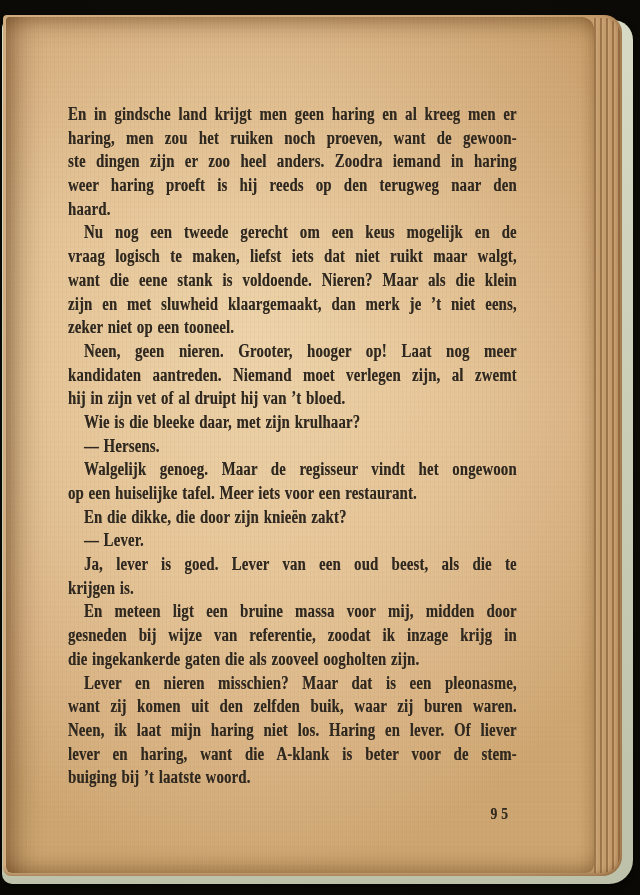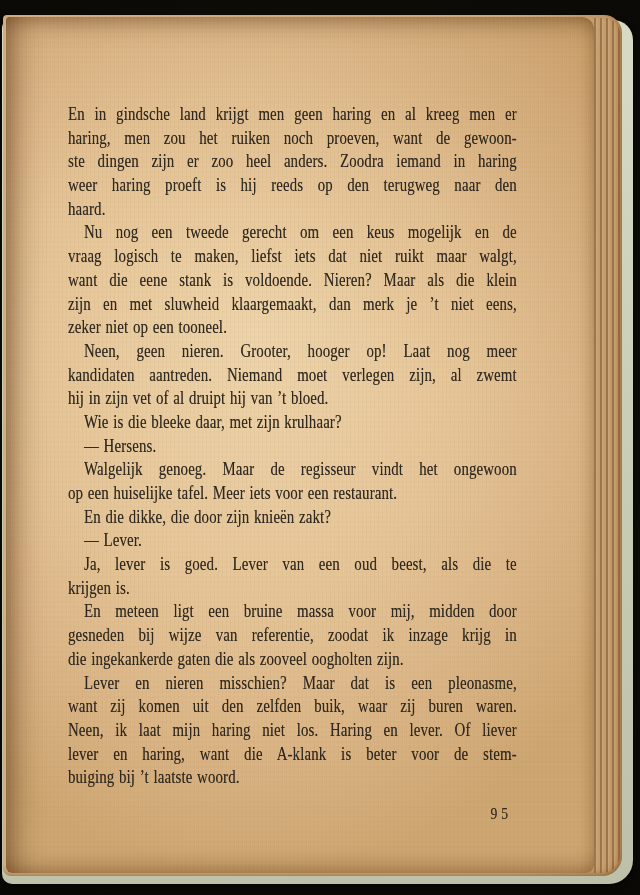--- a/index.html
+++ b/index.html
@@ -61,20 +61,21 @@
     height: 856px;
     border-radius: 3px 12px 8px 6px;
     background:
       linear-gradient(200deg, rgba(175,125,70,.20) 0%, rgba(175,125,70,0) 38%),
       radial-gradient(ellipse 75% 62% at 42% 38%, #eed4ab 0%, #e5c598 48%, #d9b384 78%, #cda671 100%);
     box-shadow:
       inset 22px 0 30px -16px rgba(80,45,15,.60),
       inset 0 18px 24px -15px rgba(90,55,22,.50),
       inset -10px 0 16px -10px rgba(120,80,40,.38),
       inset 0 -16px 22px -13px rgba(105,65,28,.45);
+    font-weight: bold;
   }
   
   .page::before {
     content: "";
     position: absolute;
     inset: 0;
     border-radius: inherit;
     background:
       repeating-linear-gradient(90deg, rgba(150,100,50,.045) 0 1px, rgba(255,240,210,.03) 1px 2px, rgba(0,0,0,0) 2px 4px),
       repeating-linear-gradient(0deg, rgba(150,100,50,.02) 0 2px, rgba(0,0,0,0) 2px 5px);

